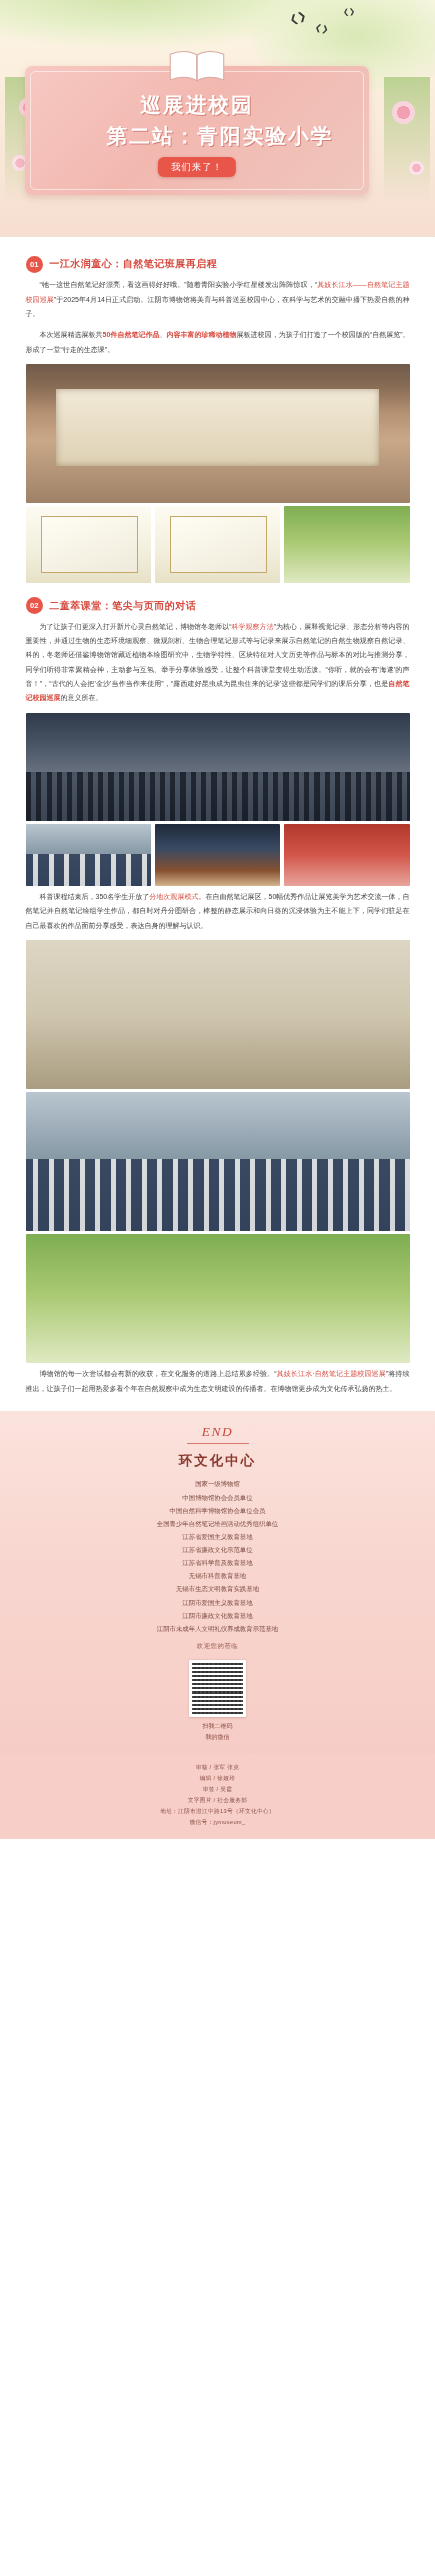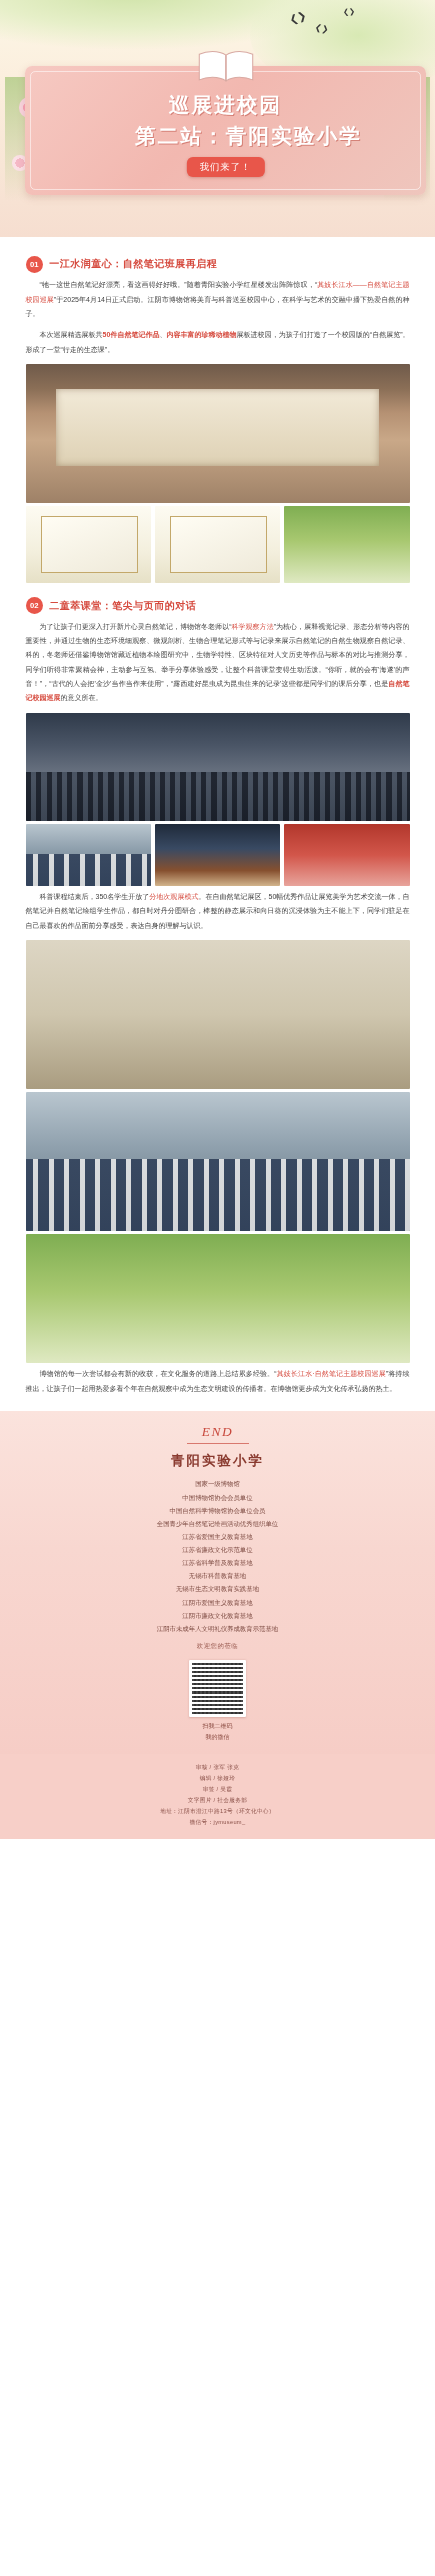--- a/index.html
+++ b/index.html
@@ -24,21 +24,21 @@
     background: radial-gradient(ellipse 309px 77px at 30% -10%, #cfe3a8 0%, #e6efc8 45%, rgba(240,245,220,0) 75%);
   }
   .hero-green2 {
     position:absolute; right:-31px; top:-20.6px; width:216px; height:113px;
     background: radial-gradient(ellipse at center, #d8e9b4 0%, rgba(232,241,205,0.6) 55%, rgba(255,255,255,0) 78%);
     border-radius:50%;
   }
   .swallow { position:absolute; color:#3a3a3a; font-size:10.3px; }
 
   .hero-card {
-    position:absolute; left:25px; top:66px; width:401px; height:129px;
+    position:absolute; left:25px; top:66px; width:344px; height:129px;
     border-radius:7.2px;
     background: linear-gradient(135deg,#f6c9c2 0%, #f2b8b0 45%, #efc6bd 100%);
     box-shadow: 0 2.1px 7.2px rgba(180,120,110,.25);
     font-family: Liberation Serif, serif;
   }
   .hero-card:before{
     content:""; position:absolute; inset:5.2px; border:1px solid rgba(255,255,255,.55); border-radius:5.2px;
   }
   .book {
     position:absolute; left:50%; top:-18.5px; transform:translateX(-50%);
@@ -249,21 +249,21 @@
           <div class="ph p-green" style="height:129px;"></div>
         </div>
 
       <p class="para">博物馆的每一次尝试都会有新的收获，在文化服务的道路上总结累多经验。“<span class="hl">其妓长江水·自然笔记主题校园巡展</span>”将持续推出，让孩子们一起用热爱多看个年在自然观察中成为生态文明建设的传播者。在博物馆更步成为文化传承弘扬的热土。</p>
 
     </div>
 
     <div class="endblock">
       <div class="end-word">END</div>
       <div class="end-rule"></div>
-      <div class="museum-name">青阳实验小学</div>
+      <div class="museum-name">环文化中心</div>
 
       <div class="honor">
         <div>国家一级博物馆</div>
         <div>中国博物馆协会会员单位</div>
         <div>中国自然科学博物馆协会单位会员</div>
         <div>全国青少年自然笔记绘画活动优秀组织单位</div>
         <div>江苏省爱国主义教育基地</div>
         <div>江苏省廉政文化示范单位</div>
         <div>江苏省科学普及教育基地</div>
         <div>无锡市科普教育基地</div>

